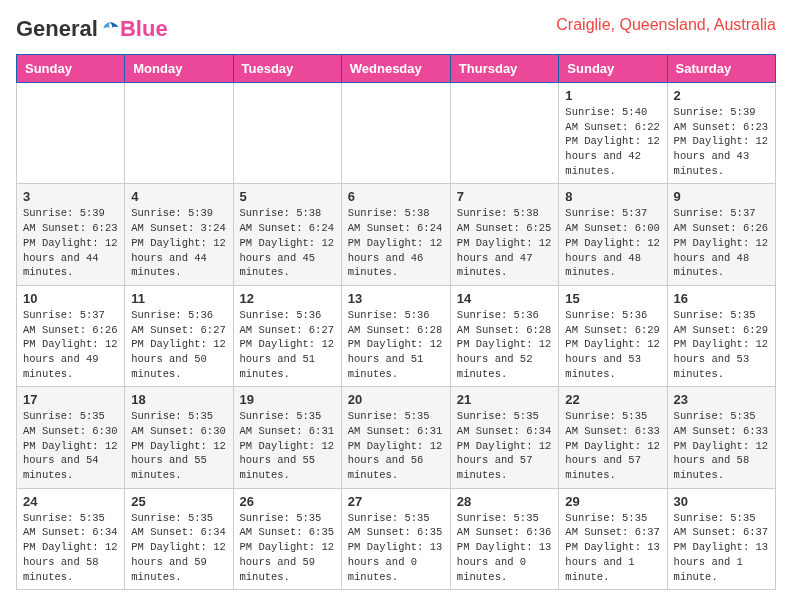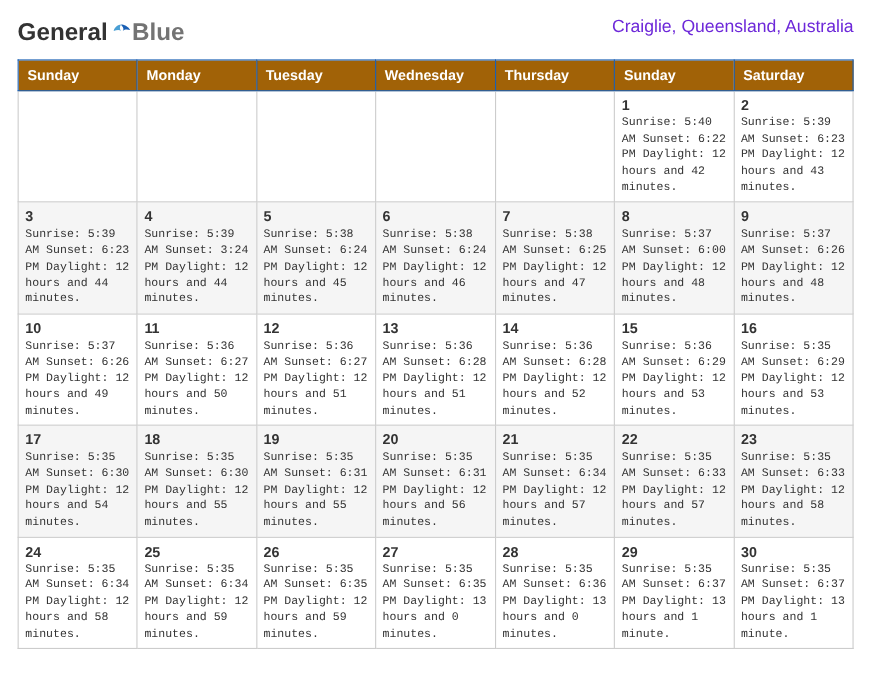--- a/index.html
+++ b/index.html
@@ -22,45 +22,45 @@
       align-items: flex-start;
     }
     .logo-text {
       display: flex;
       align-items: center;
       font-size: 22px;
       font-weight: bold;
       color: #333;
     }
     .logo-general { color: #333; }
-    .logo-blue { color: #737373; }
+    .logo-blue { color: #ec4899; }
     .logo-icon {
       width: 20px;
       height: 20px;
       margin-left: 2px;
     }
     .title-block {
       text-align: right;
     }
     .month-title {
       font-size: 36px;
       font-weight: bold;
       color: #333;
     }
     .location {
       font-size: 16px;
-      color: #6d28d9;
+      color: #ef4444;
     }
     .calendar {
       width: 100%;
       border-collapse: collapse;
       border: 1px solid #ccc;
     }
     .calendar th {
-      background-color: #a16207;
+      background-color: #ec4899;
       color: #fff;
       text-align: left;
       padding: 6px 8px;
       font-size: 13px;
       font-weight: bold;
       border: 1px solid #1a5fb4;
     }
     .calendar td {
       vertical-align: top;
       padding: 5px 6px;

